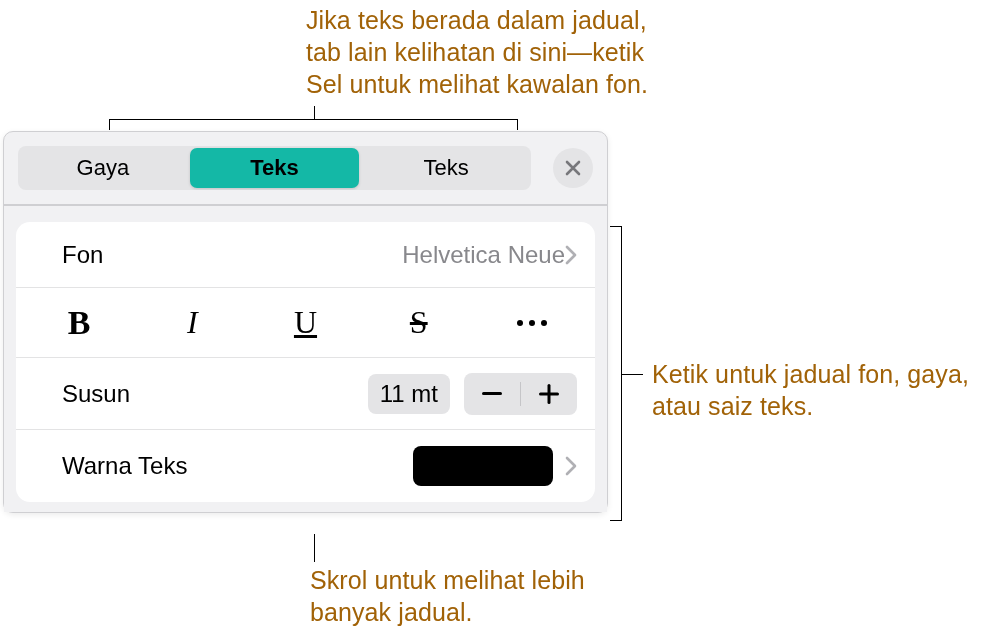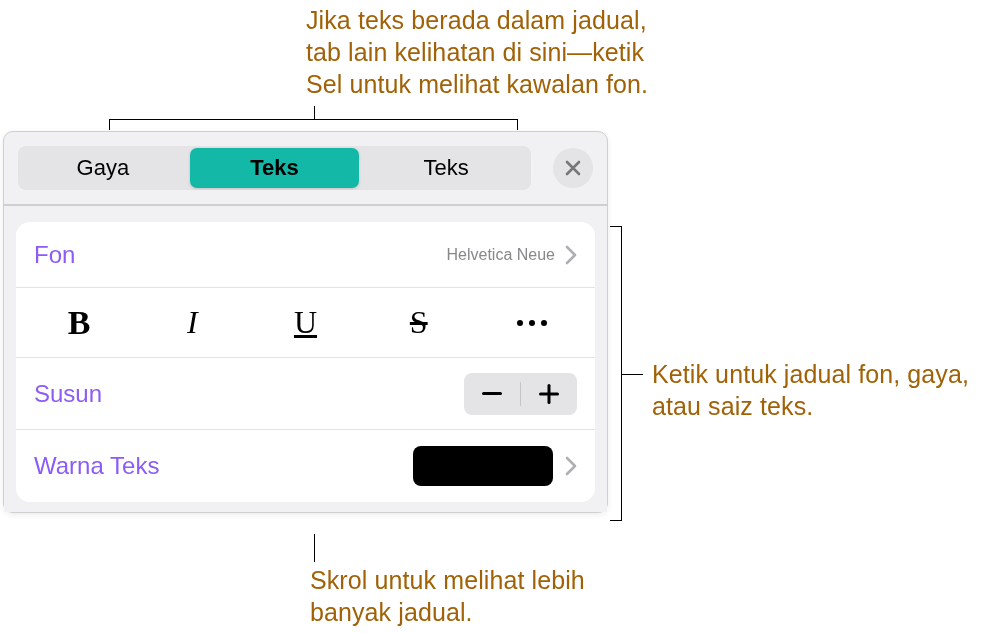--- a/index.html
+++ b/index.html
@@ -103,26 +103,26 @@
     align-items: center;
     padding: 0 18px;
     min-height: 66px;
     border-bottom: 1px solid #e3e3e4;
   }
   .row:last-child { border-bottom: none; }
 
   .row-label {
     flex: 1;
     font-size: 24px;
-    color: #8b5cf6;
+    color: #000000;
+    margin-left: 28px;
   }
   .row-value {
-    font-size: 16px;
+    font-size: 24px;
     color: #88888c;
-    margin-right: 10px;
   }
   .chevron {
     color: #b0b0b4;
     display: flex;
     align-items: center;
   }
 
   .style-row {
     display: flex;
     align-items: center;
@@ -245,20 +245,21 @@
           <svg width="34" height="10" viewBox="0 0 34 10">
             <circle cx="5" cy="5" r="3" fill="#000"></circle>
             <circle cx="17" cy="5" r="3" fill="#000"></circle>
             <circle cx="29" cy="5" r="3" fill="#000"></circle>
           </svg>
         </div>
       </div>
 
       <div class="row" style="min-height:72px;">
         <div class="row-label">Susun</div>
+        <div class="size-field">11 mt</div>
         <div class="stepper">
           <div class="stepper-btn">
             <svg width="20" height="4" viewBox="0 0 20 4">
                 <rect width="20" height="3" rx="1.5" fill="#000"></rect>
               </svg>
           </div>
           <div class="stepper-div"></div>
           <div class="stepper-btn">
             <svg width="20" height="20" viewBox="0 0 20 20">
               <rect x="0" y="8.5" width="20" height="3" rx="1.5" fill="#000"></rect>

